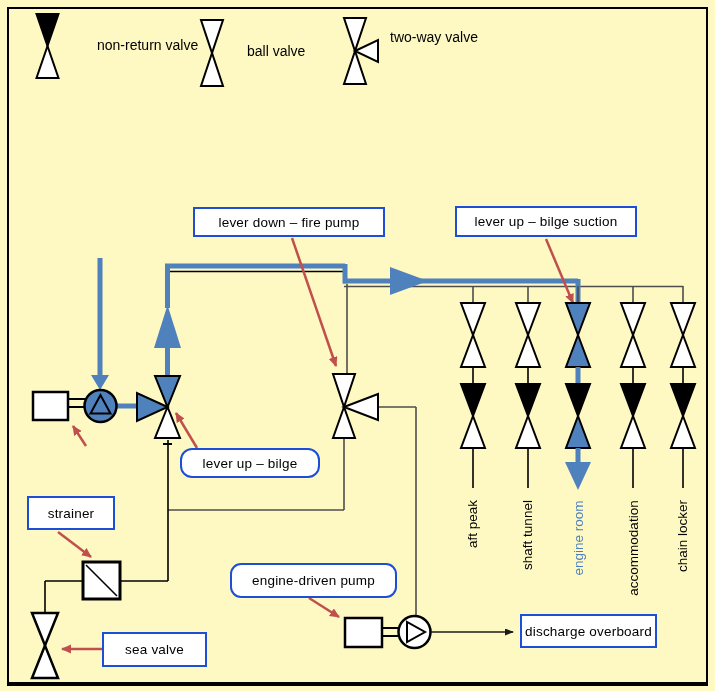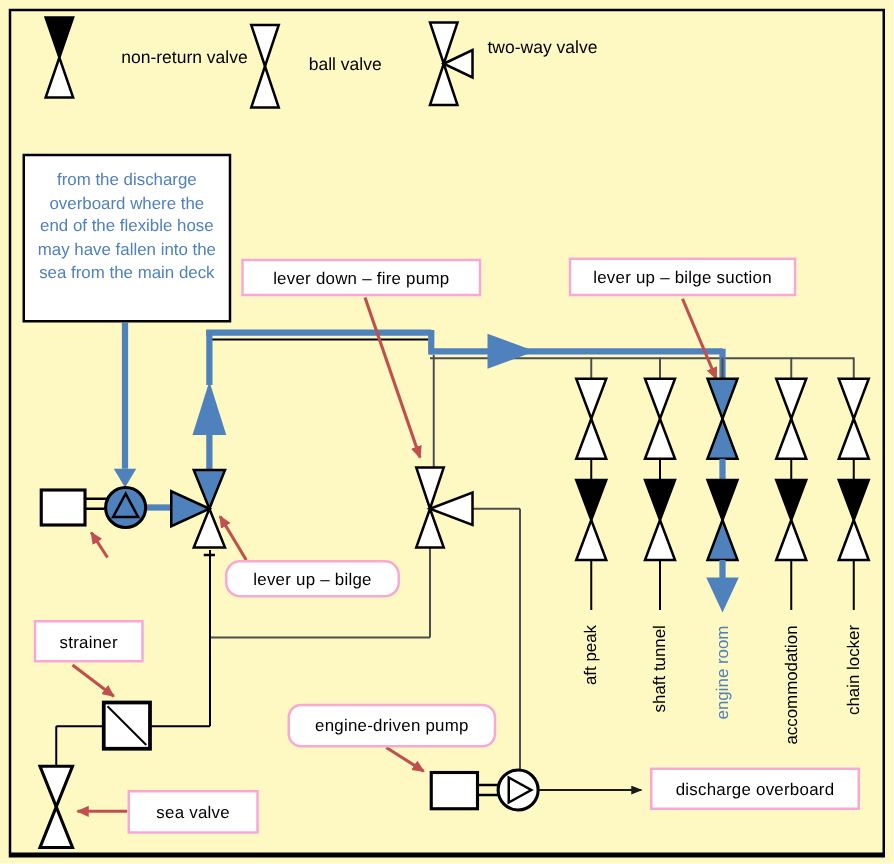--- a/index.html
+++ b/index.html
@@ -1,21 +1,21 @@
 <!DOCTYPE html>
 <html><head>
 <meta charset="utf-8">
 <style>
   html,body{margin:0;padding:0;background:#fff;}
   #page{position:relative;width:715px;height:691px;background:#fef9c3;overflow:hidden;
         font-family:"Liberation Sans",sans-serif;color:#000;}
   #frame{position:absolute;left:7px;top:7px;width:697px;height:673px;
          border:2px solid #000;border-bottom-width:4px;}
   #diagram{position:absolute;left:0;top:0;}
-  .lbox{position:absolute;box-sizing:border-box;border:2px solid #f9a8d4;background:#fff;
+  .lbox{position:absolute;box-sizing:border-box;border:2px solid #1d4ed8;background:#fff;
         display:flex;align-items:center;justify-content:center;
         font-size:13.5px;letter-spacing:.2px;white-space:nowrap;}
   .callout{position:absolute;box-sizing:border-box;border:2px solid #000;background:#fff;
         text-align:center;font-size:13.5px;line-height:18.5px;padding:10px 9px 0 9px;}
   .legend-text{position:absolute;font-size:14px;white-space:nowrap;}
   .vlabel{position:absolute;font-size:13.5px;height:16px;line-height:16px;white-space:nowrap;
         transform:rotate(-90deg);}
 </style>
 </head>
 <body>
@@ -173,27 +173,26 @@
           <polygon points="683,416 671,448 695,448" fill="#fff" stroke="#000" stroke-width="2"></polygon>
           <line x1="683" y1="448" x2="683" y2="488" stroke="#000" stroke-width="1.6"></line>
         </g>
       </g>
   </svg>
 
   <div class="legend-text" style="left:97px;top:37px;">non-return valve</div>
   <div class="legend-text" style="left:247px;top:43px;">ball valve</div>
   <div class="legend-text" style="left:390px;top:29px;">two-way valve</div>
 
-  <div class="callout" style="left:18px;top:123px;width:167px;height:135px;color:#4F81BD;">from the discharge overboard where the end of the flexible hose may have fallen into the sea from the main deck</div>
 
   <div class="lbox" style="left:193px;top:207px;width:192px;height:30px;">lever down – fire pump</div>
   <div class="lbox" style="left:455px;top:206px;width:182px;height:31px;">lever up – bilge suction</div>
   <div class="lbox" style="left:180px;top:448px;width:140px;height:30px;border-radius:12px;">lever up – bilge</div>
   <div class="lbox" style="left:27px;top:496px;width:88px;height:34px;">strainer</div>
   <div class="lbox" style="left:230px;top:563px;width:167px;height:35px;border-radius:11px;">engine-driven pump</div>
   <div class="lbox" style="left:102px;top:632px;width:105px;height:35px;">sea valve</div>
-  <div class="lbox" style="left:520px;top:614px;width:168px;height:34px;">discharge overboard</div>
+  <div class="lbox" style="left:520px;top:614px;width:137px;height:34px;">discharge overboard</div>
 <div class="vlabel" style="left: 449px; top: 516px;">aft peak</div>
     <div class="vlabel" style="left: 493px; top: 527px;">shaft tunnel</div>
     <div class="vlabel" style="color: rgb(79, 129, 189); left: 540.5px; top: 529.5px;">engine room</div>
     <div class="vlabel" style="left: 585.5px; top: 539.5px;">accommodation</div>
     <div class="vlabel" style="left: 647px; top: 528px;">chain locker</div>
   </div>
 
 </body></html>

